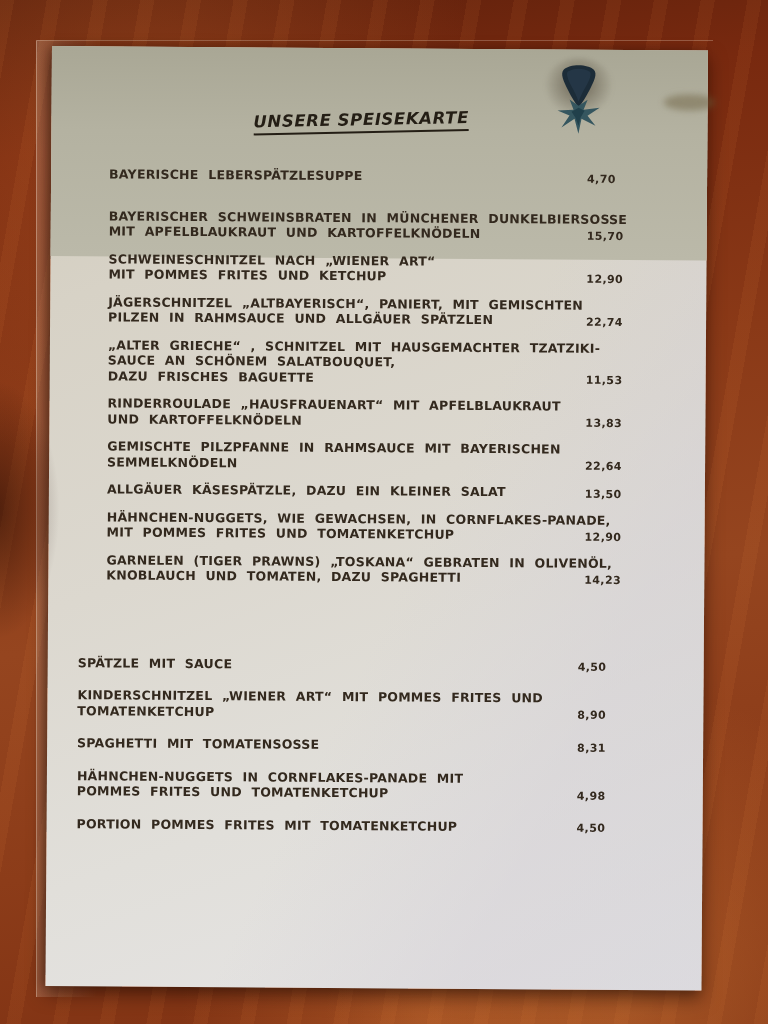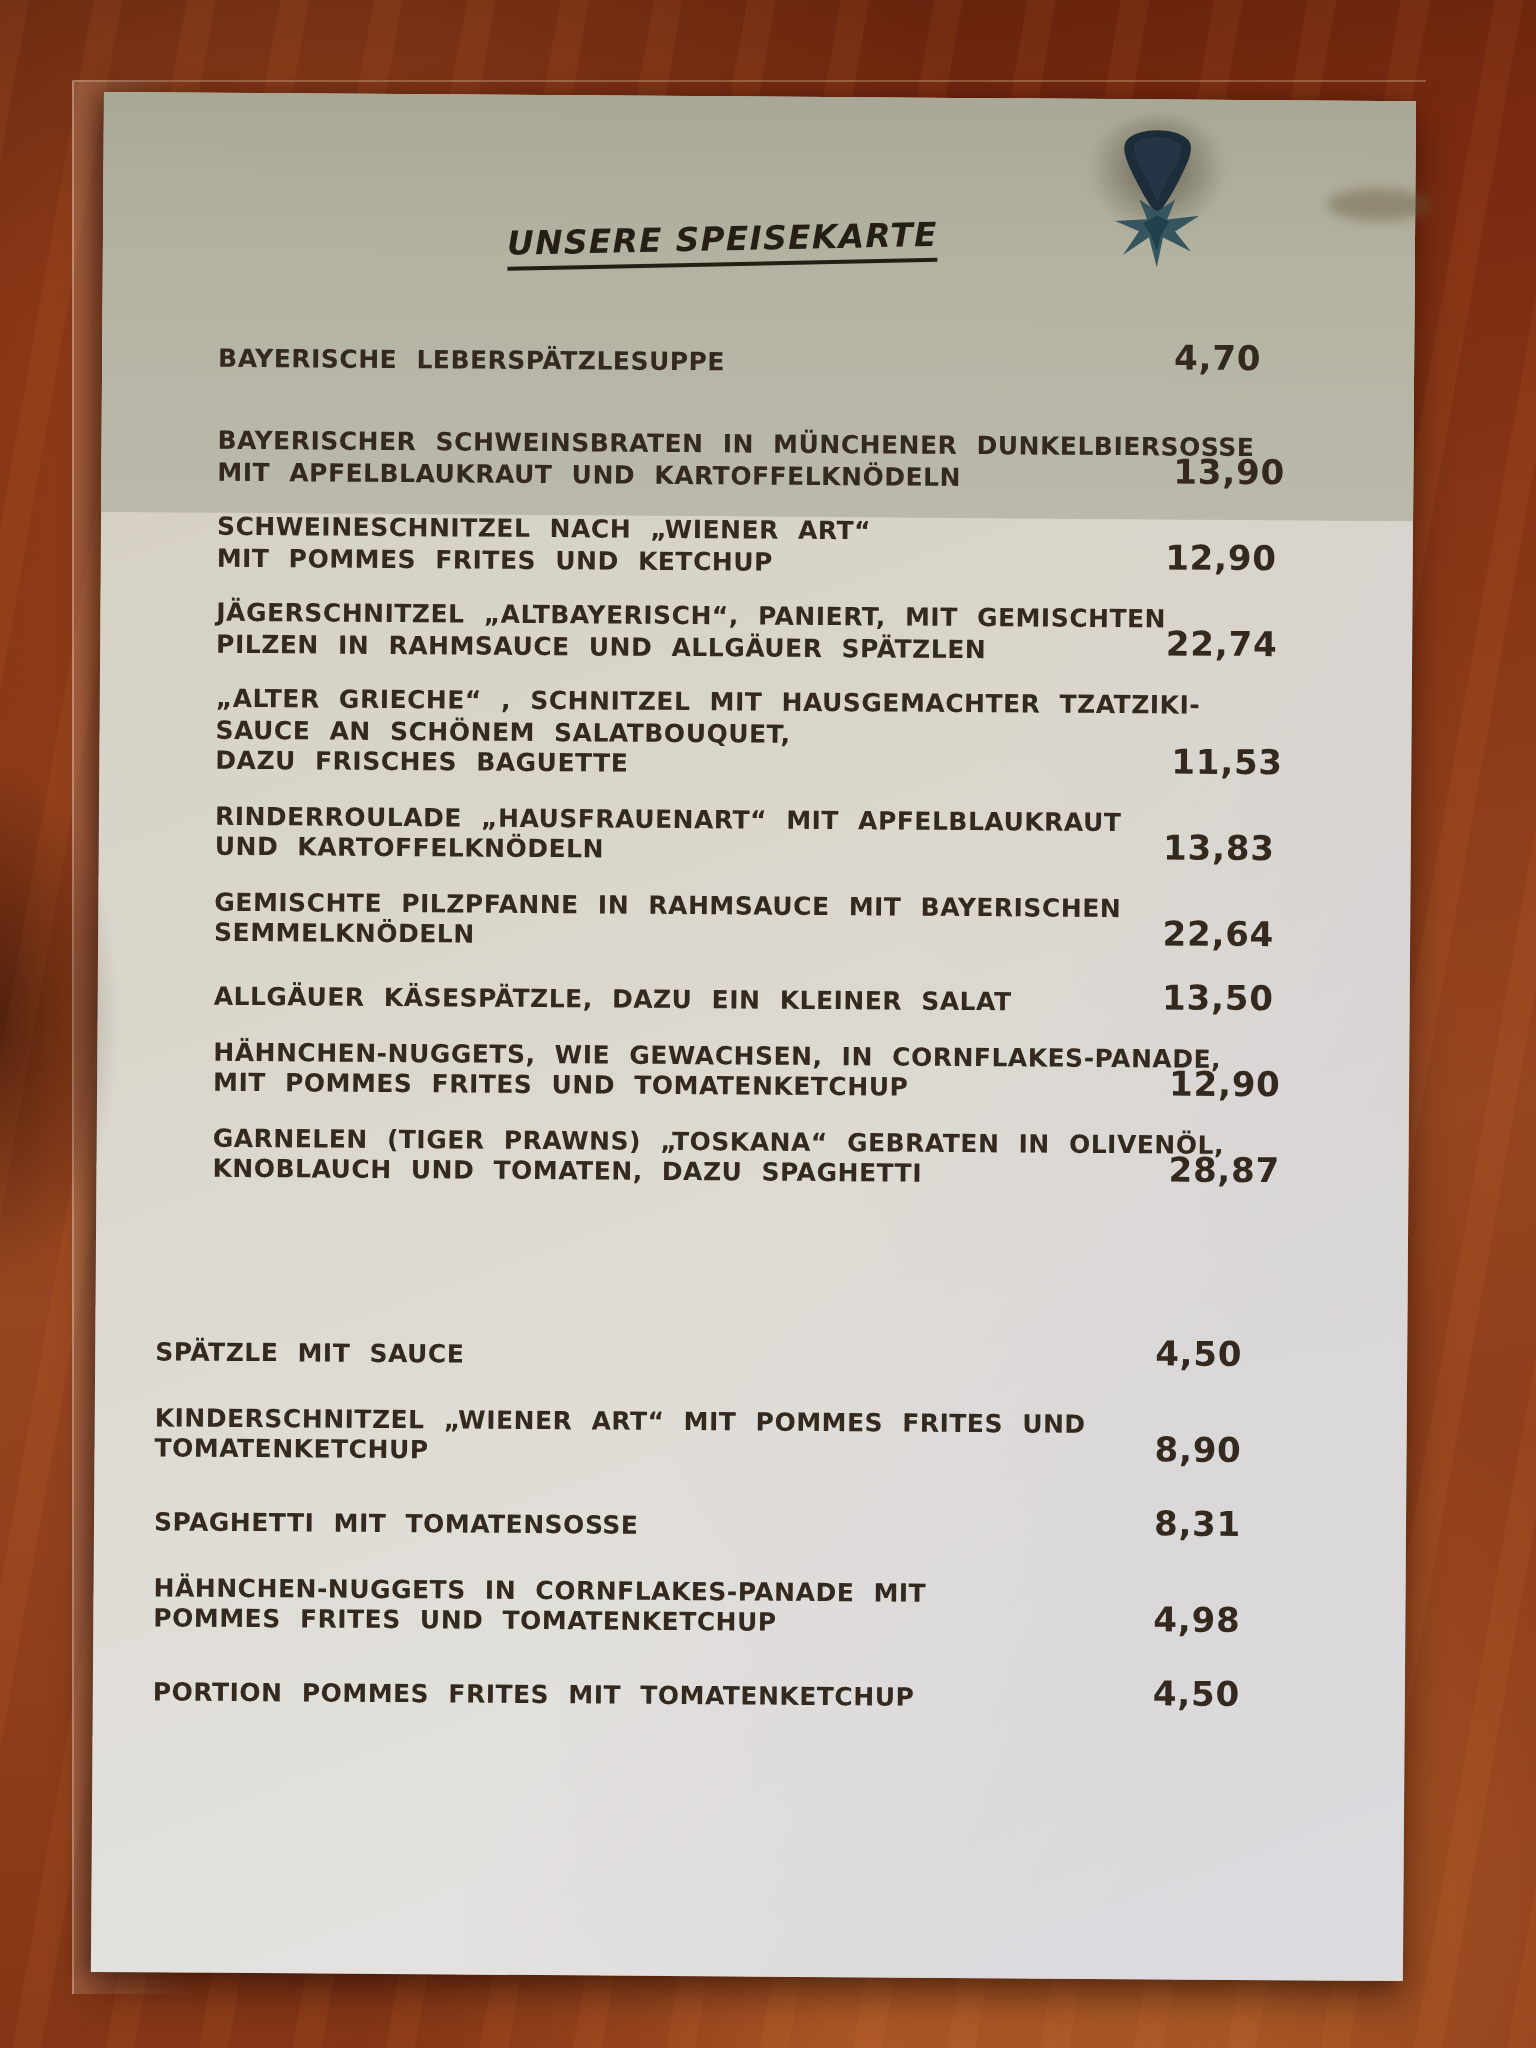--- a/index.html
+++ b/index.html
@@ -70,21 +70,21 @@
   .row.gap-lg{margin-bottom:26px;}
   .sec-2 .row{margin-bottom:17px;}
   .name{flex:1 1 auto;}
   .sec-1 .name{padding-left:58px;max-width:478px;}
   .sec-2 .name{padding-left:30px;max-width:500px;}
   .l{
     font-weight:bold;font-size:12.5px;line-height:15.5px;color:#33291e;
     letter-spacing:.25px;word-spacing:5px;white-space:nowrap;
   }
   .price{
-    font-weight:bold;font-size:17px;color:#33291e;letter-spacing:.4px;
+    font-weight:bold;font-size:11px;color:#33291e;letter-spacing:.4px;
     text-align:center;flex:0 0 auto;
   }
   .sec-1 .price{margin-right:68px;}
   .sec-2 .price{margin-right:32px;}
 </style>
 </head>
 <body>
 
 <div class="scene">
   <div class="sleeve"></div>
@@ -114,21 +114,21 @@
           <div class="l">BAYERISCHE  LEBERSPÄTZLESUPPE</div>
         </div>
         <div class="price">4,70</div>
       </div>
 
       <div class="row">
         <div class="name">
           <div class="l">BAYERISCHER  SCHWEINSBRATEN  IN  MÜNCHENER  DUNKELBIERSOSSE</div>
           <div class="l">MIT APFELBLAUKRAUT  UND  KARTOFFELKNÖDELN</div>
         </div>
-        <div class="price">13,90</div>
+        <div class="price">15,70</div>
       </div>
 
       <div class="row">
         <div class="name">
           <div class="l">SCHWEINESCHNITZEL  NACH  „WIENER ART“</div>
           <div class="l">MIT  POMMES  FRITES  UND  KETCHUP</div>
         </div>
         <div class="price">12,90</div>
       </div>
 
@@ -178,21 +178,21 @@
           <div class="l">MIT  POMMES  FRITES  UND  TOMATENKETCHUP</div>
         </div>
         <div class="price">12,90</div>
       </div>
 
       <div class="row">
         <div class="name">
           <div class="l">GARNELEN (TIGER PRAWNS) „TOSKANA“  GEBRATEN  IN OLIVENÖL,</div>
           <div class="l">KNOBLAUCH  UND  TOMATEN, DAZU  SPAGHETTI</div>
         </div>
-        <div class="price">28,87</div>
+        <div class="price">14,23</div>
       </div>
     </div>
 
     <div class="section sec-2">
 
       <div class="row">
         <div class="name">
           <div class="l">SPÄTZLE  MIT  SAUCE</div>
         </div>
         <div class="price">4,50</div>

